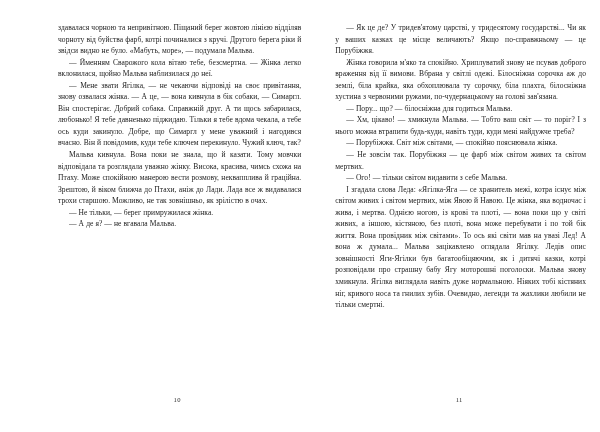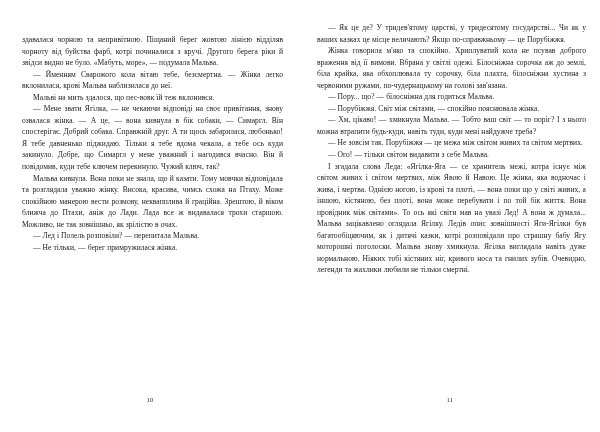--- a/index.html
+++ b/index.html
@@ -22,21 +22,22 @@
     box-sizing: border-box;
   }
   .page {
     position: relative;
     width: 300px;
     height: 432px;
     box-sizing: border-box;
     background: #ffffff;
   }
   .page-left {
-    padding: 34px 17px 0 22px;
+    padding: 22px 17px 0 22px;
+    margin-left: 36px;
   }
   .page-right {
     padding: 22px 14px 0 17px;
   }
   .text-block {
     font-size: 7.55px;
     line-height: 11.55px;
     text-align: justify;
     text-justify: inter-word;
     letter-spacing: 0.04px;
@@ -69,37 +70,36 @@
   }
 </style>
 </head>
 <body>
 
 <div class="spread">
 
   <div class="page page-left">
     <div class="text-block">
       <p class="cont">здавалася чорною та непривітною. Піщаний берег жовтою лінією відділяв чорноту від буйства фарб, котрі починалися з кручі. Другого берега ріки й звідси видно не було. «Мабуть, море», — подумала Мальва.</p>
-      <p>— Йменням Сварожого кола вітаю тебе, безсмертна. — Жінка легко вклонилася, крові Мальва наблизилася до неї.</p>
-      <p>Мальві на мить здалося, що пес-вовк їй теж вклонився.</p>
+      <p>— Йменням Сварожого кола вітаю тебе, безсмертна. — Жінка легко вклонилася, щойно Мальва наблизилася до неї.</p>
       <p>— Мене звати Ягілка, — не чекаючи відповіді на своє привітання, знову озвалася жінка. — А це, — вона кивнула в бік собаки, — Симаргл. Він спостерігає. Добрий собака. Справжній друг. А ти щось забарилася, любонько! Я тебе давненько піджидаю. Тільки я тебе вдома чекала, а тебе ось куди закинуло. Добре, що Симаргл у мене уважний і нагодився вчасно. Він й повідомив, куди тебе ключем перекинуло. Чужий ключ, так?</p>
       <p>Мальва кивнула. Вона поки не знала, що й казати. Тому мовчки відповідала та розглядала уважно жінку. Висока, красива, чимсь схожа на Птаху. Може спокійною манерою вести розмову, неквапплива й граційна. Зрештою, й віком ближча до Птахи, аніж до Лади. Лада все ж видавалася трохи старшою. Можливо, не так зовнішньо, як зрілістю в очах.</p>
-      <p>— Лед і Полель розповіли? — перепитала Мальва.</p>
       <p>— Не тільки, — берег примружилася жінка.</p>
+      <p>— А де я? — не вгавала Мальва.</p>
     </div>
     <div class="folio folio-left">10</div>
   </div>
 
   <div class="page page-right">
     <div class="text-block">
       <p>— Як це де? У тридев'ятому царстві, у тридесятому государстві... Чи як у ваших казках це місце величають? Якщо по-справжньому — це Порубіжжя.</p>
-      <p>Жінка говорила м'яко та спокійно. Хриплуватий кола не псував доброго враження від її вимови. Вбрана у світлі одежі. Білосніжна сорочка аж до землі, біла крайка, яка обхоплювала ту сорочку, біла плахта, білосніжна хустина з червоними ружами, по-чудернацькому на голові зав'язана.</p>
+      <p>Жінка говорила м'яко та спокійно. Хриплуватий знову не псував доброго враження від її вимови. Вбрана у світлі одежі. Білосніжна сорочка аж до землі, біла крайка, яка обхоплювала ту сорочку, біла плахта, білосніжна хустина з червоними ружами, по-чудернацькому на голові зав'язана.</p>
       <p>— Пору... що? — білосніжна для годиться Мальва.</p>
+      <p>— Хм, цікаво! — хмикнула Мальва. — Тобто ваш світ — то поріг? І з нього можна втрапити будь-куди, навіть туди, куди мені найдужче треба?</p>
       <p>— Порубіжжя. Світ між світами, — спокійно пояснювала жінка.</p>
-      <p>— Хм, цікаво! — хмикнула Мальва. — Тобто ваш світ — то поріг? І з нього можна втрапити будь-куди, навіть туди, куди мені найдужче треба?</p>
-      <p>— Не зовсім так. Порубіжжя — це межа між світом живих та світом мертвих.</p>
+      <p>— Не зовсім так. Порубіжжя — це фарб між світом живих та світом мертвих.</p>
       <p>— Ого! — тільки світом видавити з себе Мальва.</p>
       <p>І згадала слова Леда: «Ягілка-Яга — се хранитель межі, котра існує між світом живих і світом мертвих, між Явою й Навою. Це жінка, яка водночас і жива, і мертва. Однією ногою, із крові та плоті, — вона поки що у світі живих, а іншою, кістяною, без плоті, вона може перебувати і по той бік життя. Вона провідник між світами». То ось які світи мав на увазі Лед! А вона ж думала... Мальва зацікавлено оглядала Ягілку. Ледів опис зовнішності Яги-Ягілки був багатообіцяючим, як і дитячі казки, котрі розповідали про страшну бабу Ягу моторошні поголоски. Мальва знову хмикнула. Ягілка виглядала навіть дуже нормальною. Ніяких тобі кістяних ніг, кривого носа та гнилих зубів. Очевидно, легенди та жахлики любили не тільки смертні.</p>
     </div>
     <div class="folio folio-right">11</div>
   </div>
 
 </div>
 
 </body></html>

